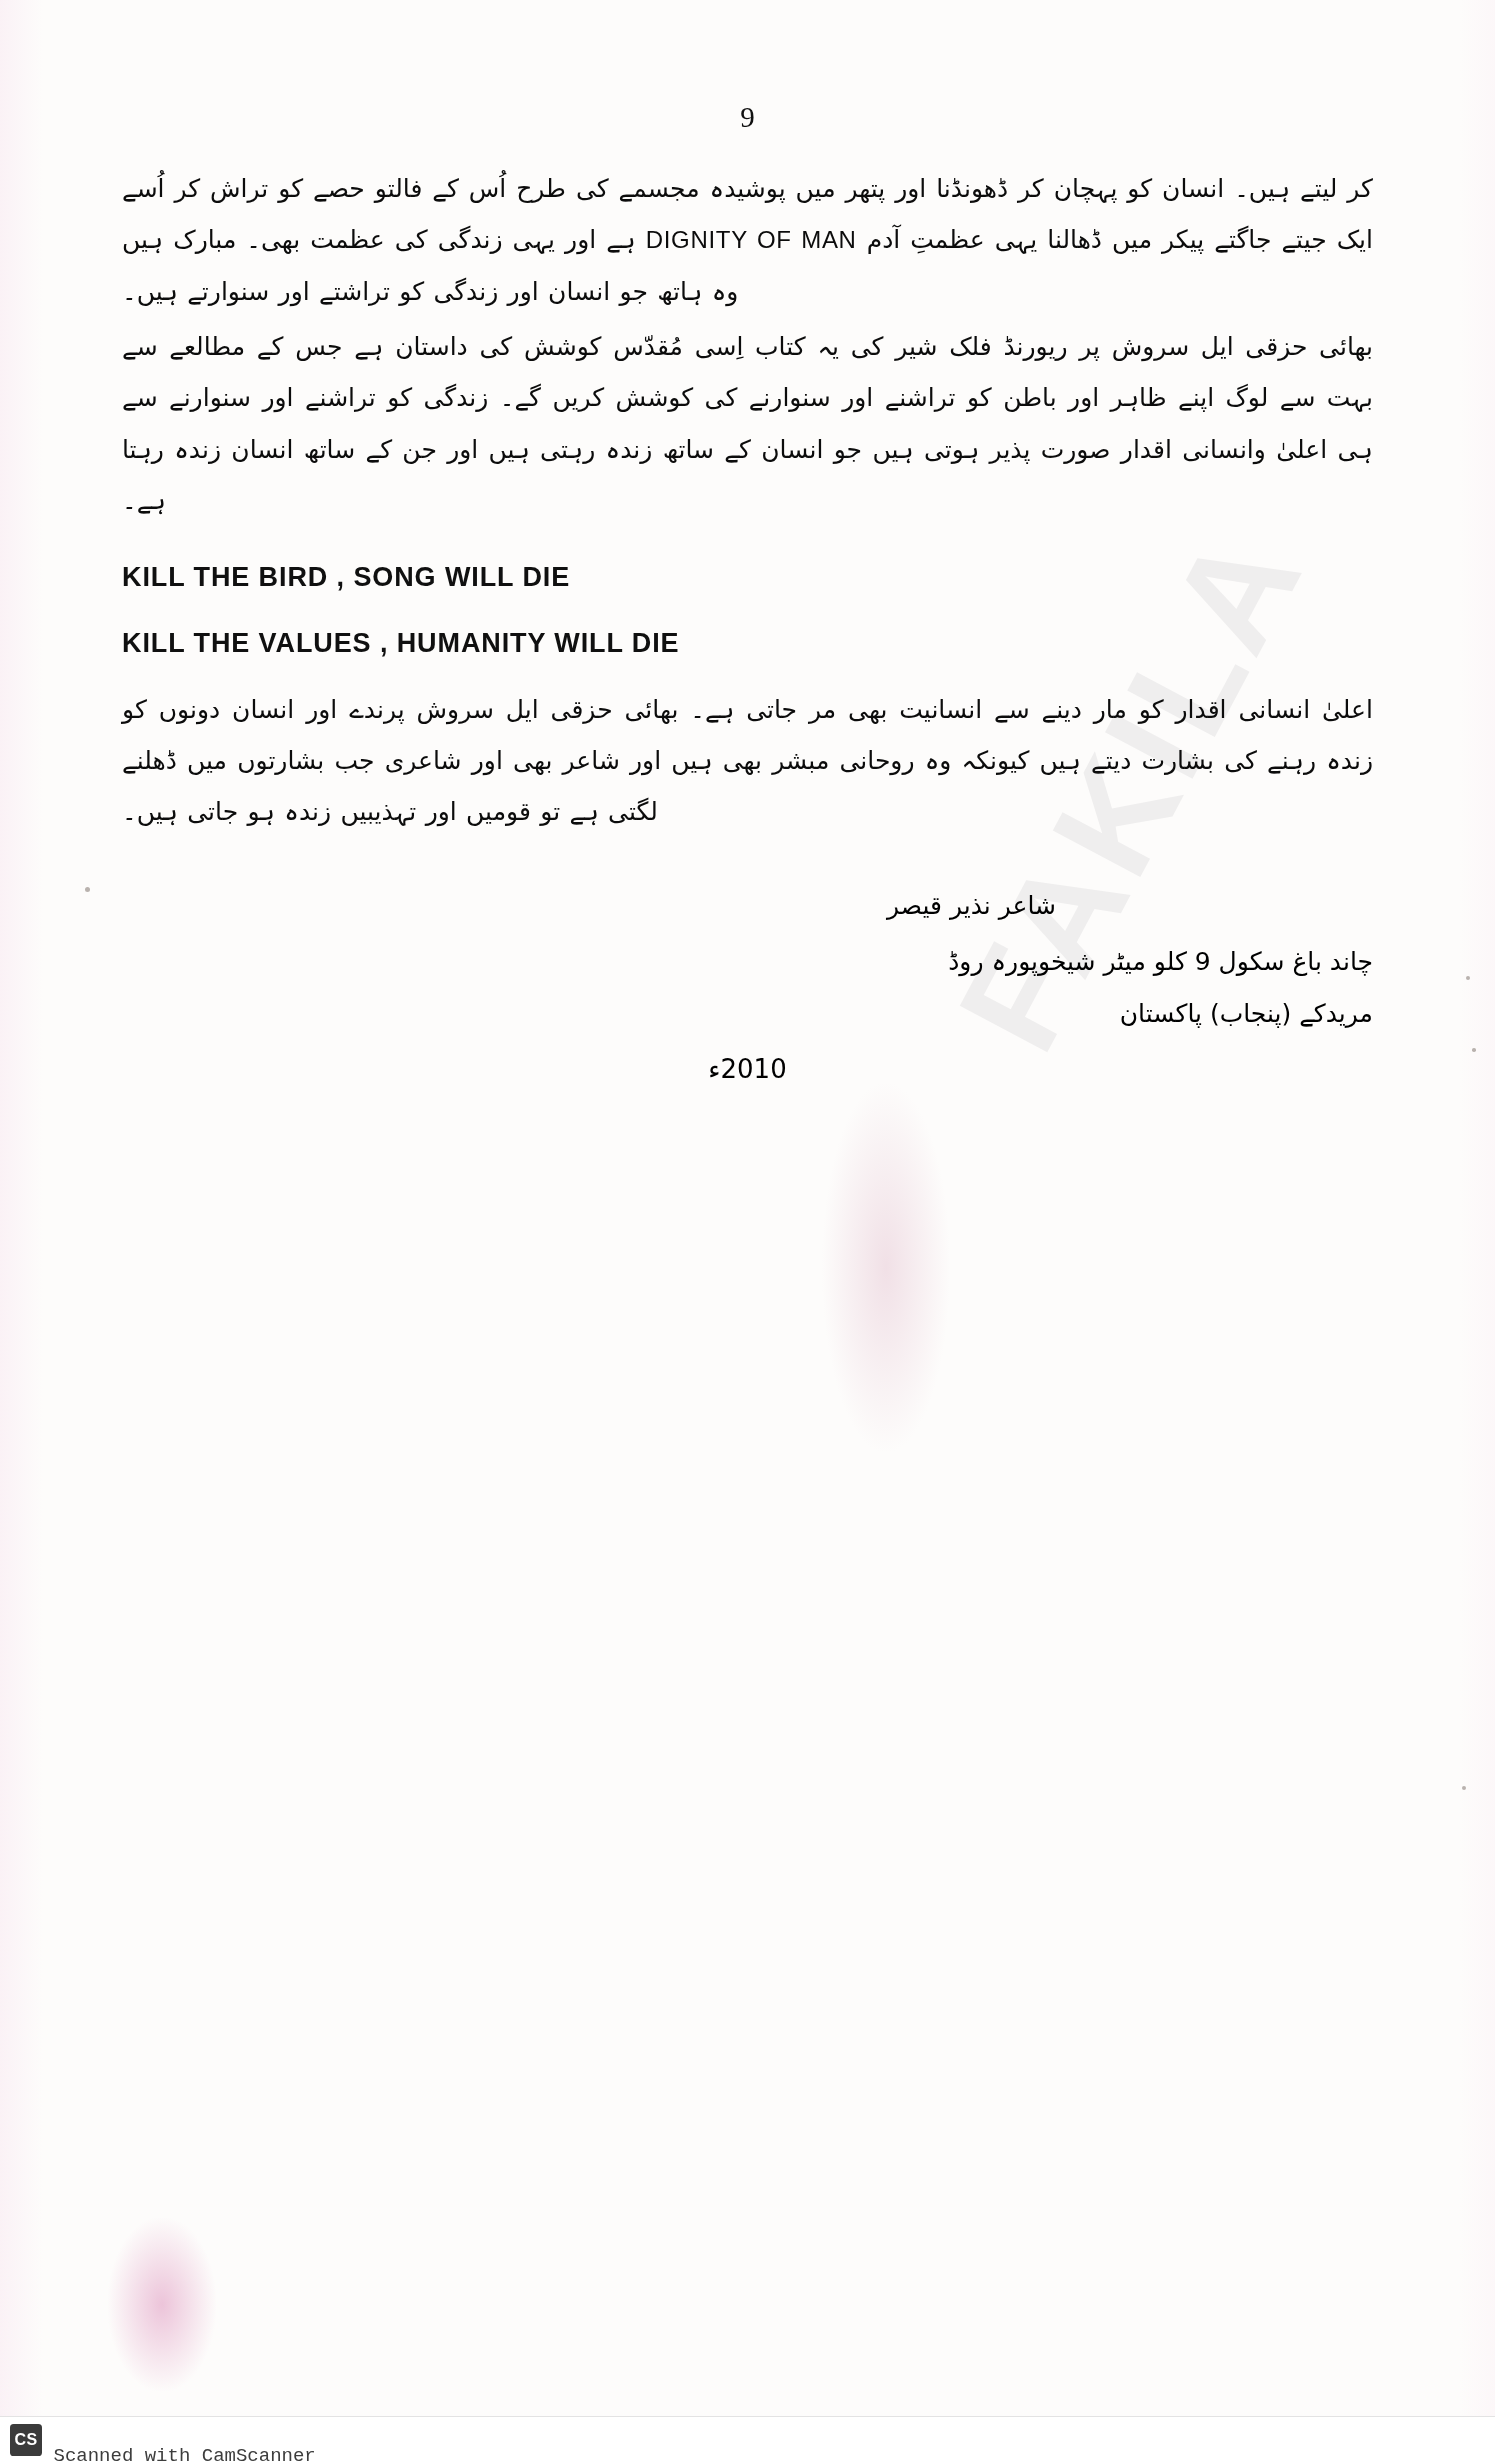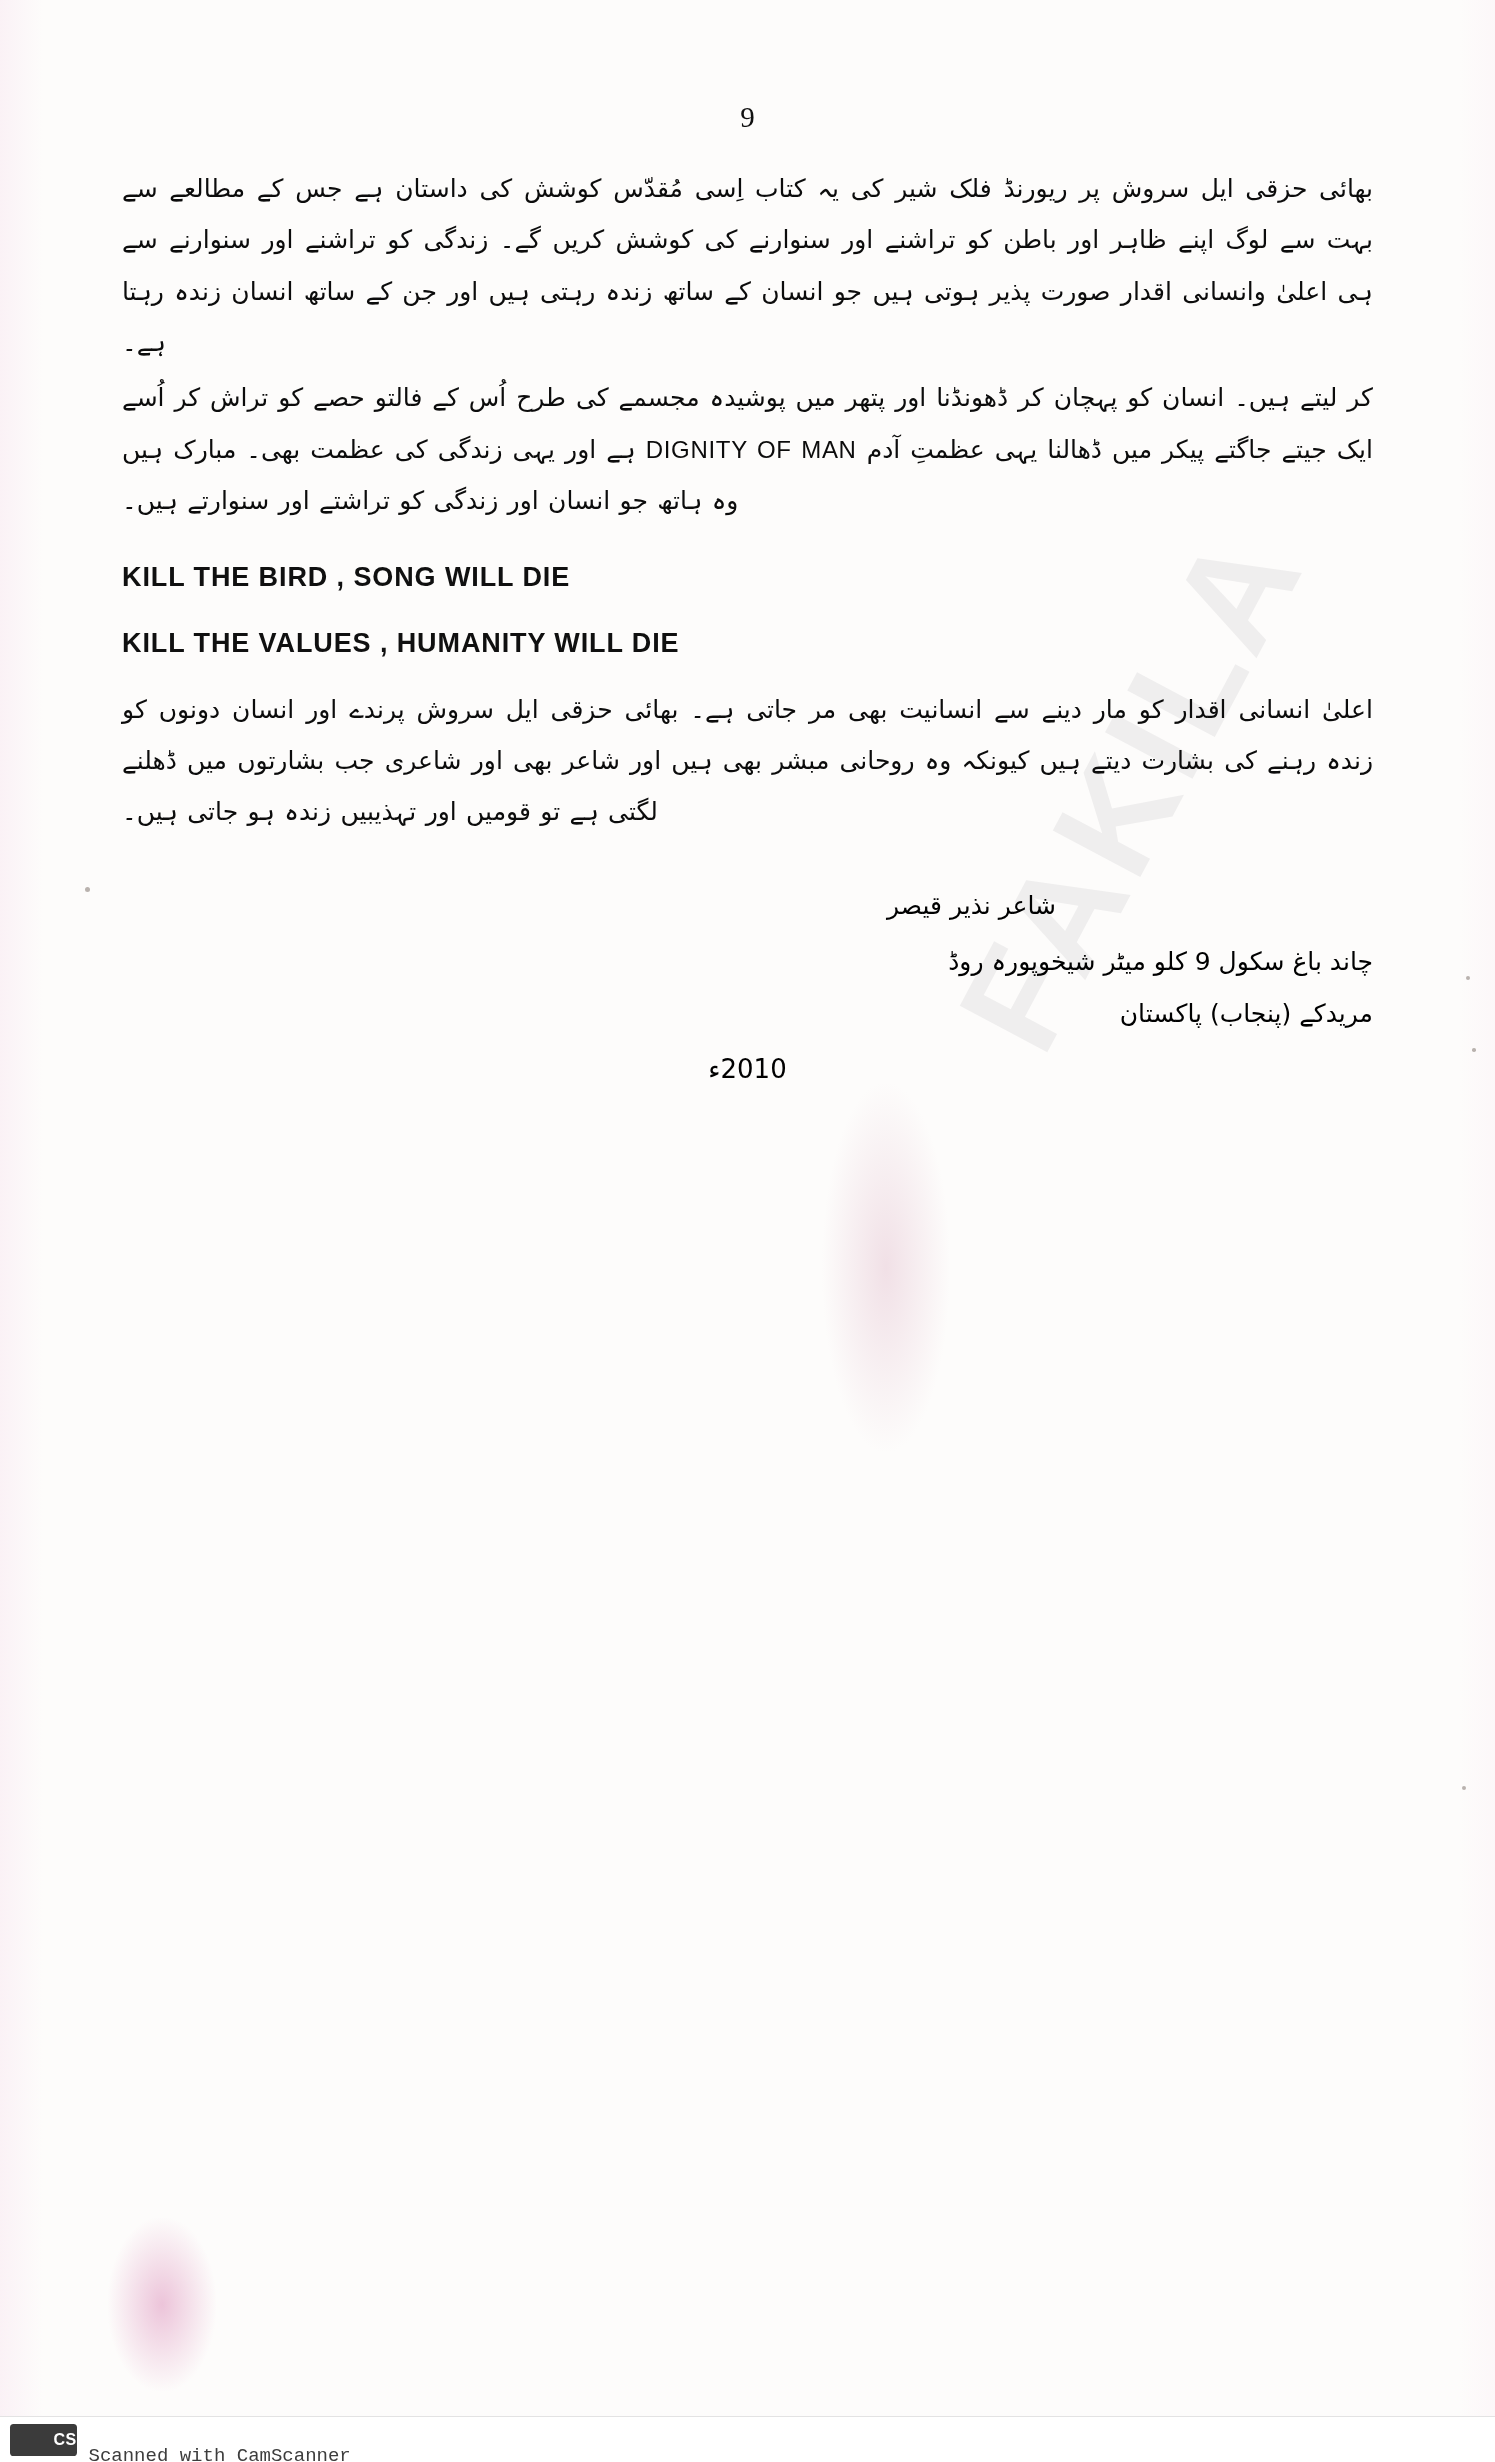--- a/index.html
+++ b/index.html
@@ -154,33 +154,32 @@
     bottom: 0;
     height: 45px;
     background: #ffffff;
     border-top: 0.7px solid #e3e3e3;
     display: flex;
     align-items: center;
     z-index: 6;
     padding-left: 10px;
   }
   .cs-badge {
-    width: 24px;
+    width: 32px;
     height: 32px;
     background: #3b3b3b;
     color: #fff;
     font-family: "Liberation Sans", sans-serif;
     font-size: 16px;
     font-weight: bold;
     display: flex;
     align-items: center;
     justify-content: center;
     border-radius: 3.6px;
     letter-spacing: 0.4px;
-    padding-left: 43px;
   }
   .cs-text {
     margin-left: 11.5px;
     font-family: Liberation Mono, monospace;
     font-size: 19px;
     color: #3d3d3d;
     margin-top: 32px;
   }
 </style>
 </head>
@@ -195,24 +194,24 @@
   <div class="speck" style="left:85px; top:887px; width:5px; height:5px;"></div>
   <div class="speck" style="left:1466px; top:976px; width:4.3px; height:4.3px;"></div>
   <div class="speck" style="left:1472px; top:1048px; width:3.6px; height:3.6px;"></div>
   <div class="speck" style="left:1462px; top:1786px; width:4.3px; height:4.3px;"></div>
 
   <div class="content">
 
     <div class="page-number">9</div>
 
     <div class="urdu-block">
-      <p>بھائی حزقی ایل سروش پر ریورنڈ فلک شیر کی یہ کتاب اِسی مُقدّس کوشش کی داستان ہے جس کے مطالعے سے بہت سے لوگ اپنے ظاہر اور باطن کو تراشنے اور سنوارنے کی کوشش کریں گے۔ زندگی کو تراشنے اور سنوارنے سے ہی اعلیٰ وانسانی اقدار صورت پذیر ہوتی ہیں جو انسان کے ساتھ زندہ رہتی ہیں اور جن کے ساتھ انسان زندہ رہتا ہے۔</p>
       <p>
         <span>کر لیتے ہیں۔ انسان کو پہچان کر ڈھونڈنا اور پتھر میں پوشیدہ مجسمے کی طرح اُس کے فالتو حصے کو تراش کر اُسے ایک جیتے جاگتے پیکر میں ڈھالنا یہی عظمتِ آدم </span><span class="ltr-inline">DIGNITY  OF  MAN</span><span> ہے اور یہی زندگی کی عظمت بھی۔ مبارک ہیں وہ ہاتھ جو انسان اور زندگی کو تراشتے اور سنوارتے ہیں۔</span>
       </p>
+      <p>بھائی حزقی ایل سروش پر ریورنڈ فلک شیر کی یہ کتاب اِسی مُقدّس کوشش کی داستان ہے جس کے مطالعے سے بہت سے لوگ اپنے ظاہر اور باطن کو تراشنے اور سنوارنے کی کوشش کریں گے۔ زندگی کو تراشنے اور سنوارنے سے ہی اعلیٰ وانسانی اقدار صورت پذیر ہوتی ہیں جو انسان کے ساتھ زندہ رہتی ہیں اور جن کے ساتھ انسان زندہ رہتا ہے۔</p>
     </div>
 
     <div class="english-lines">
       <div class="line">KILL THE BIRD , SONG WILL DIE</div>
       <div class="line">KILL THE VALUES , HUMANITY WILL DIE</div>
     </div>
 
     <div class="urdu-block">
       <p>اعلیٰ انسانی اقدار کو مار دینے سے انسانیت بھی مر جاتی ہے۔ بھائی حزقی ایل سروش پرندے اور انسان دونوں کو زندہ رہنے کی بشارت دیتے ہیں کیونکہ وہ روحانی مبشر بھی ہیں اور شاعر بھی اور شاعری جب بشارتوں میں ڈھلنے لگتی ہے تو قومیں اور تہذیبیں زندہ ہو جاتی ہیں۔</p>
     </div>

